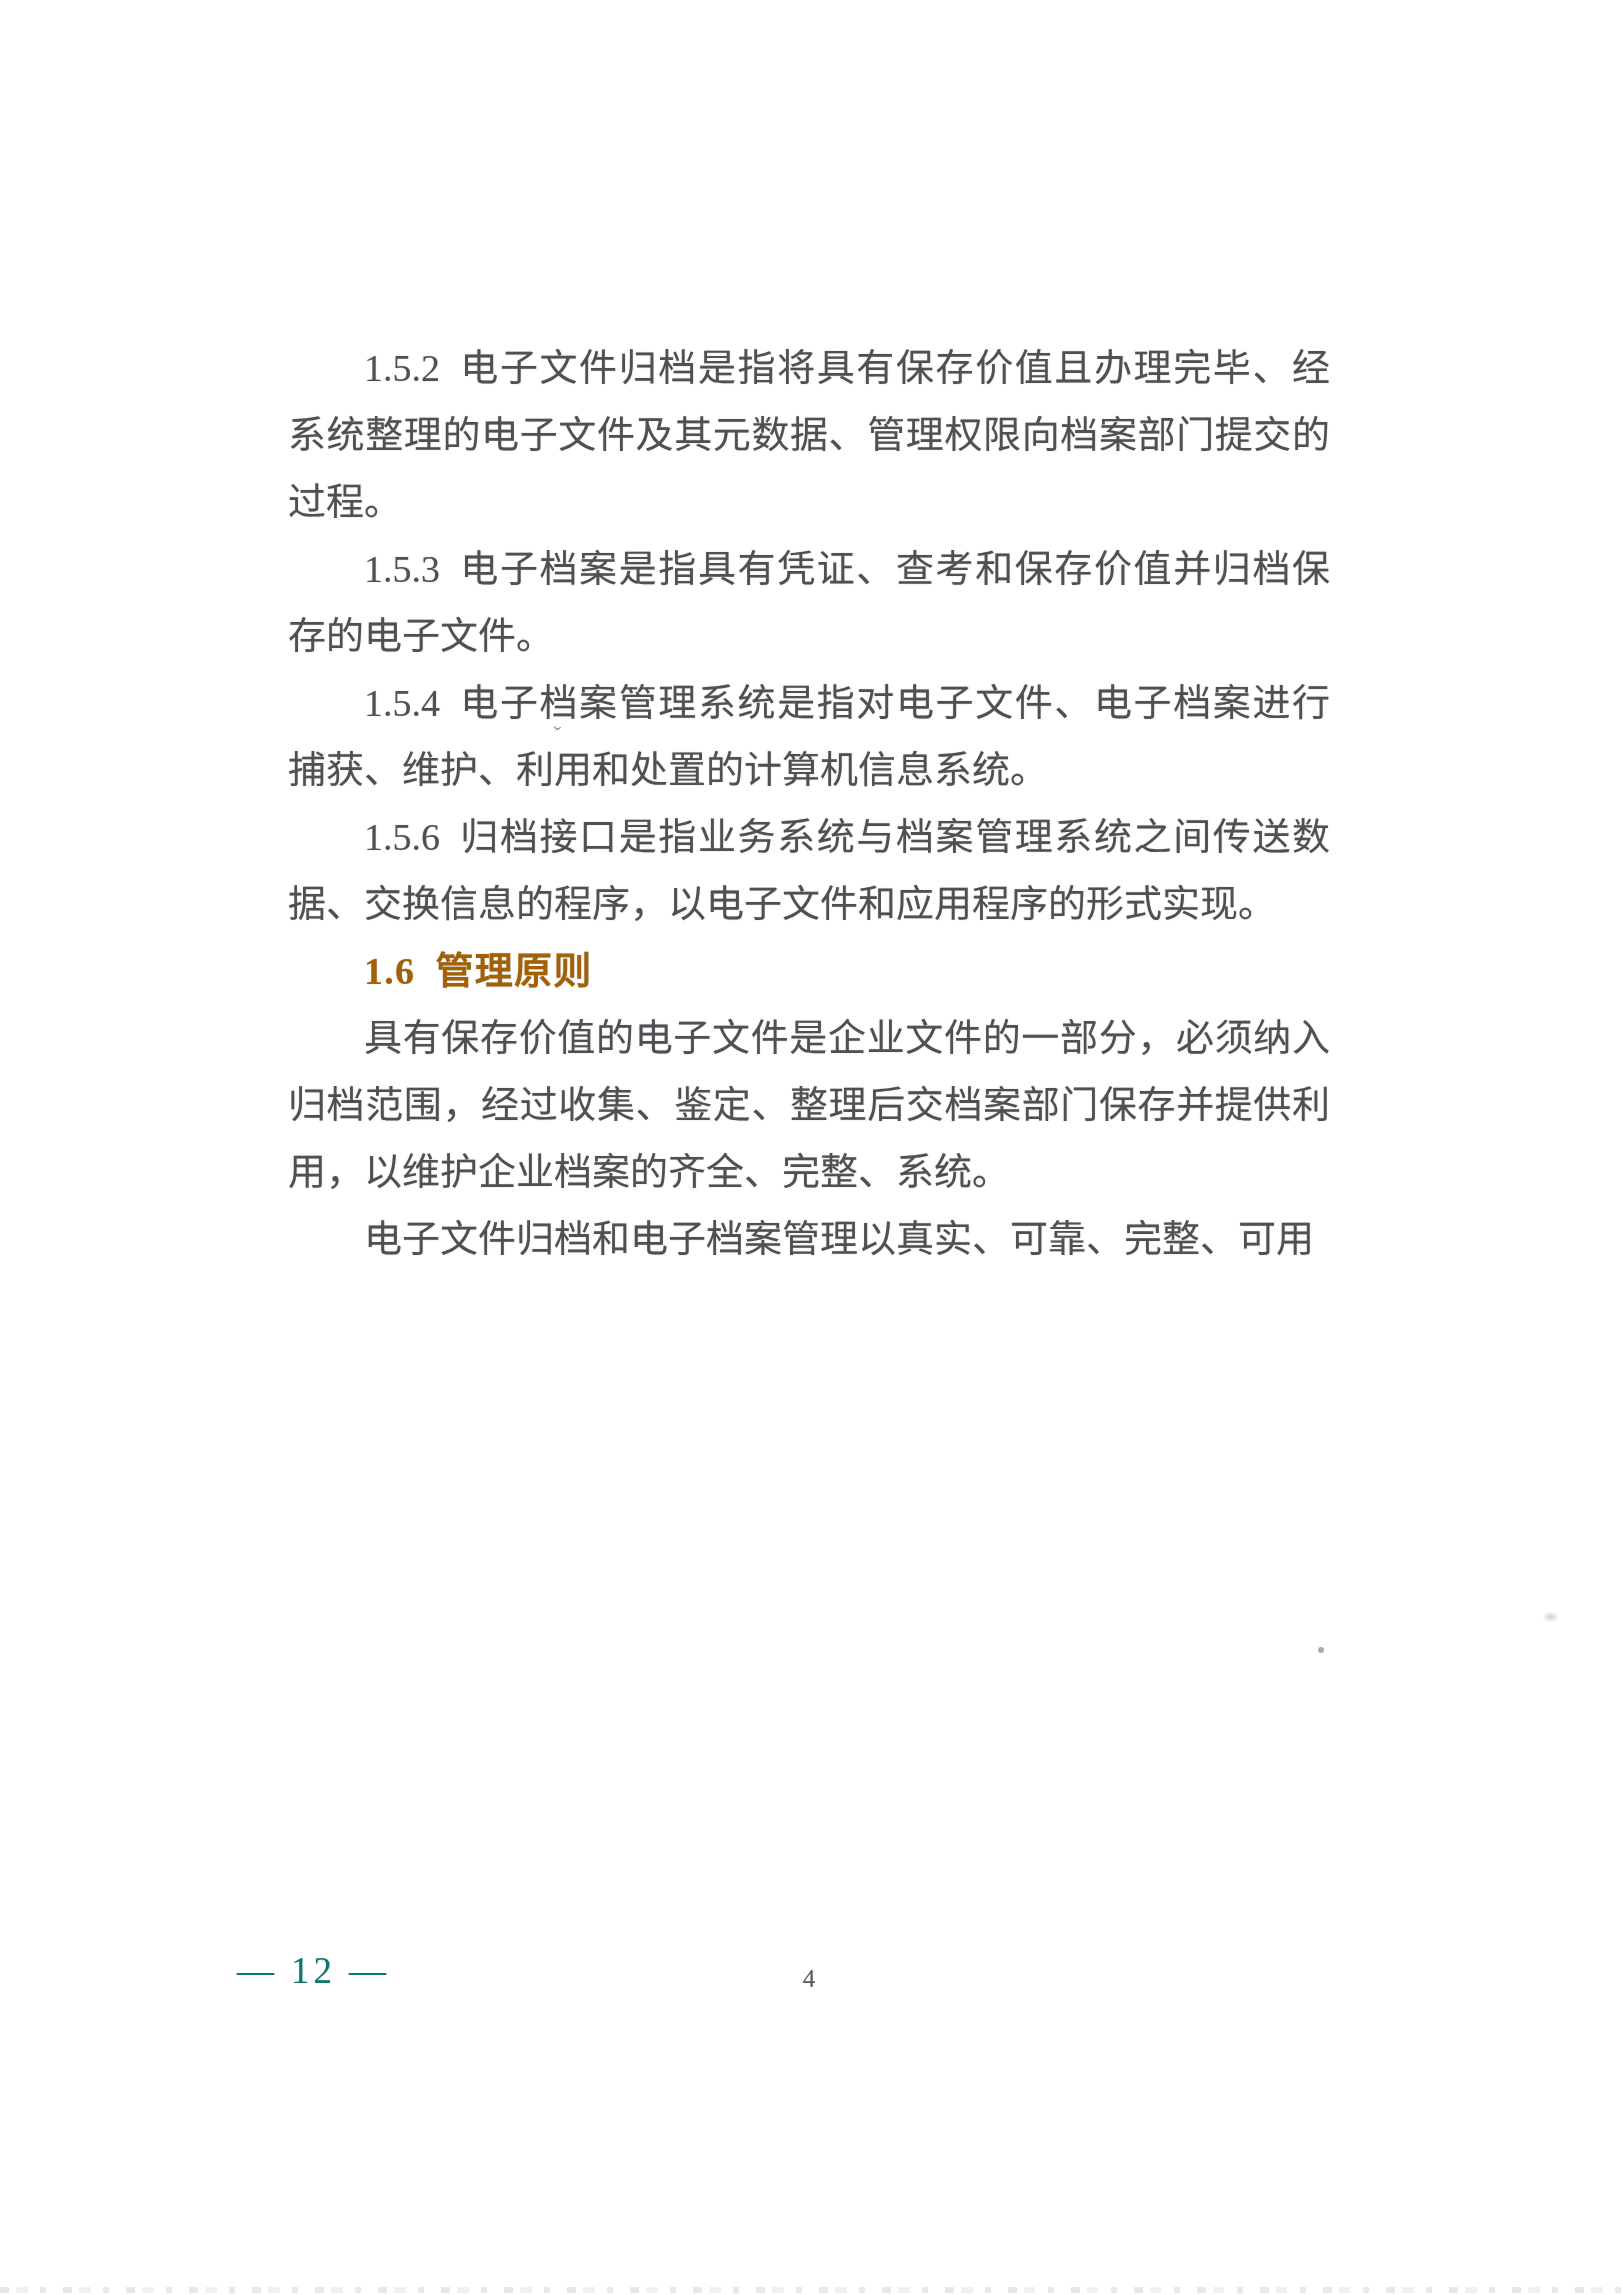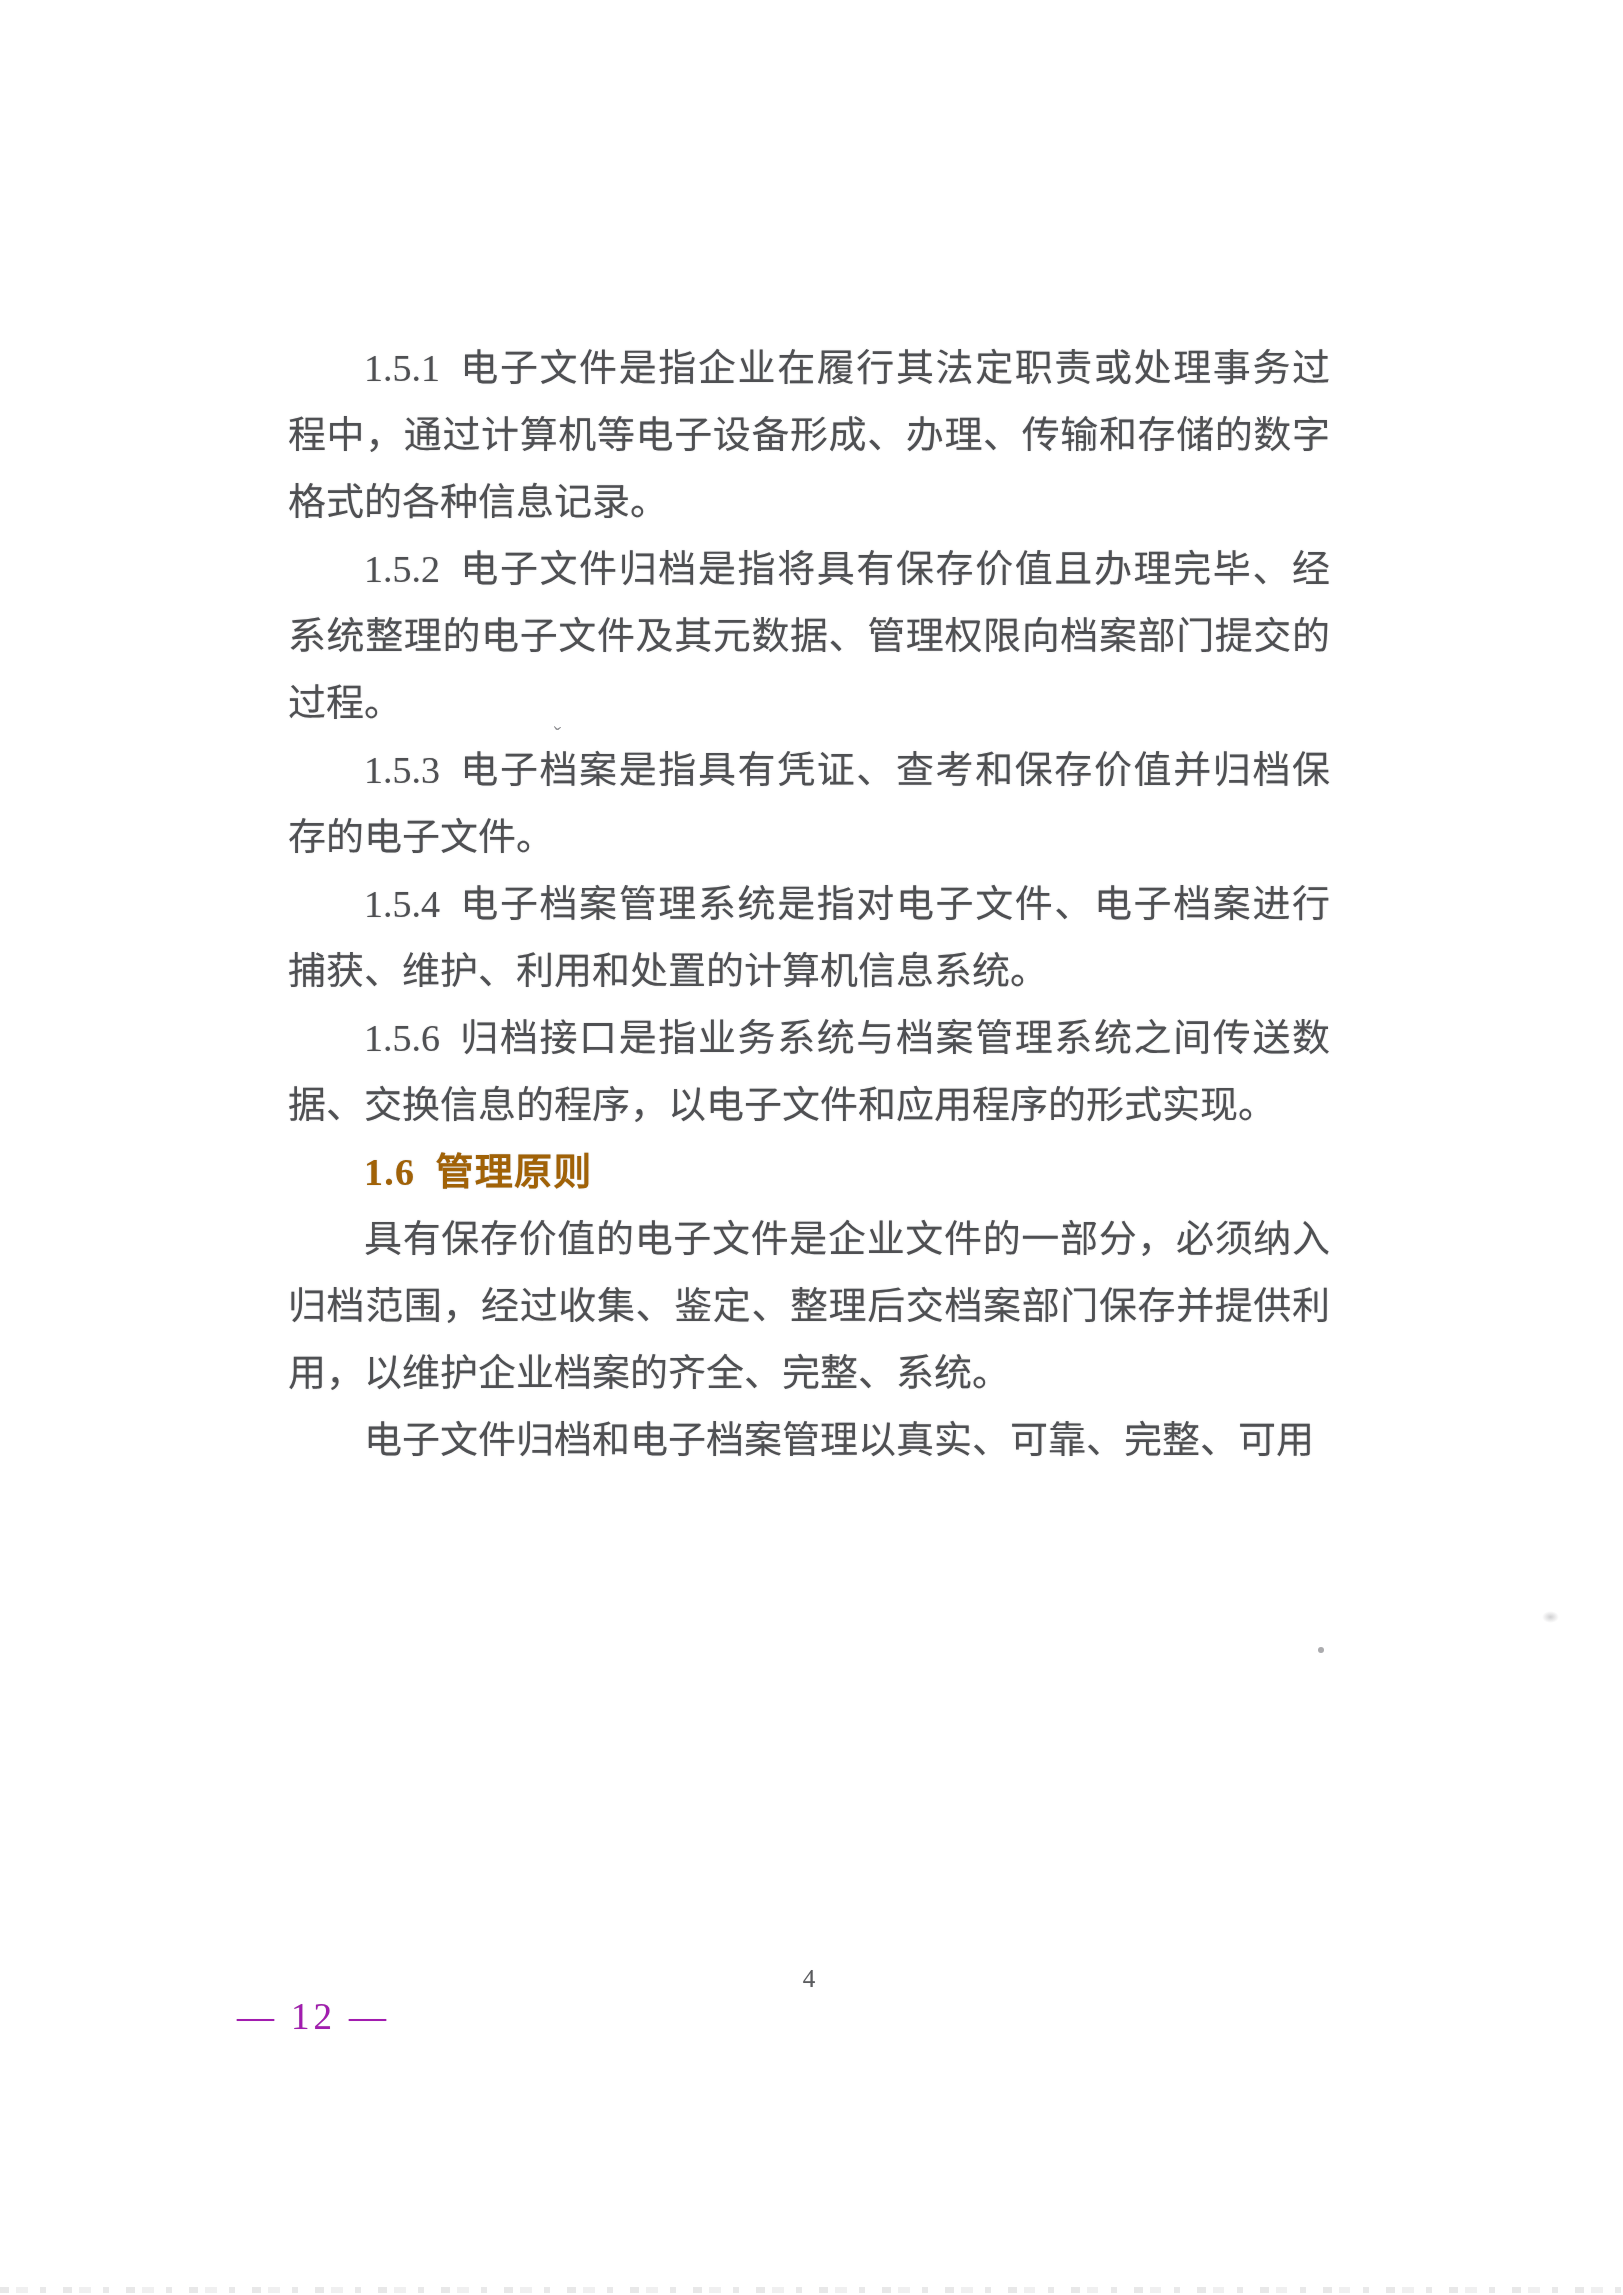--- a/index.html
+++ b/index.html
@@ -34,23 +34,23 @@
   .sheet-number{
     position:absolute;
     left:288px;top:1965px;width:1042px;
     text-align:center;
     font-size:25px;
     color:#5b5c5f;
     text-shadow:0 0 0.7px rgba(90,90,94,.4);
   }
   .page-number{
     position:absolute;
-    left:237px;top:1995px;
+    left:237px;top:1949px;
     font-size:37px;
-    color:#a21caf;
+    color:#0f766e;
     letter-spacing:3.9px;
     text-shadow:0 0 0.7px rgba(80,80,84,.4);
   }
   
   .artifact-caron{
     position:absolute;
     left:553px;top:722px;
     font-size:22px;
     color:#8b8b8e;
     transform:rotate(6deg);
@@ -83,21 +83,20 @@
         rgba(140,140,144,0) 46px 63px);
     opacity:.55;
   }
 </style>
 </head>
 <body>
 
 <div class="page">
 
   <div class="text-block">
-    <p>1.5.1 电子文件是指企业在履行其法定职责或处理事务过程中，通过计算机等电子设备形成、办理、传输和存储的数字格式的各种信息记录。</p>
     <p>1.5.2 电子文件归档是指将具有保存价值且办理完毕、经系统整理的电子文件及其元数据、管理权限向档案部门提交的过程。</p>
     <p>1.5.3 电子档案是指具有凭证、查考和保存价值并归档保存的电子文件。</p>
     <p>1.5.4 电子档案管理系统是指对电子文件、电子档案进行捕获、维护、利用和处置的计算机信息系统。</p>
     <p>1.5.6 归档接口是指业务系统与档案管理系统之间传送数据、交换信息的程序，以电子文件和应用程序的形式实现。</p>
     <p class="heading">1.6 管理原则</p>
     <p>具有保存价值的电子文件是企业文件的一部分，必须纳入归档范围，经过收集、鉴定、整理后交档案部门保存并提供利用，以维护企业档案的齐全、完整、系统。</p>
     <p>电子文件归档和电子档案管理以真实、可靠、完整、可用</p>
   </div>
 
   <div class="sheet-number">4</div>

